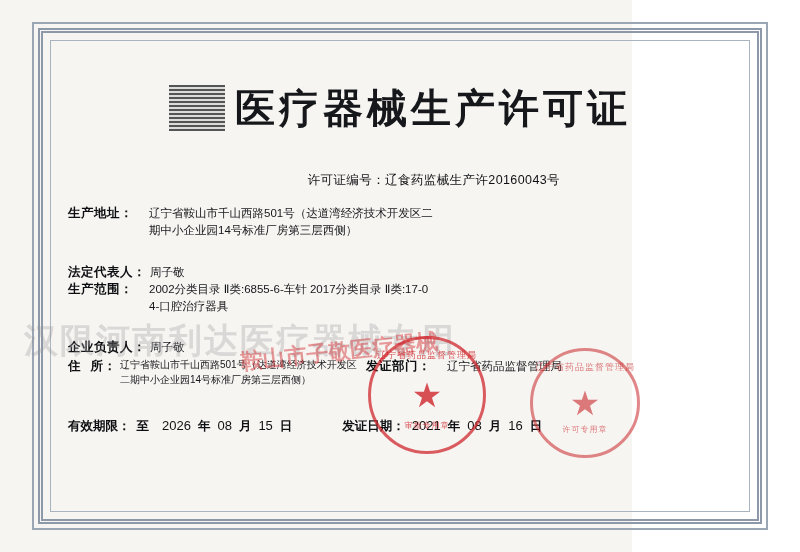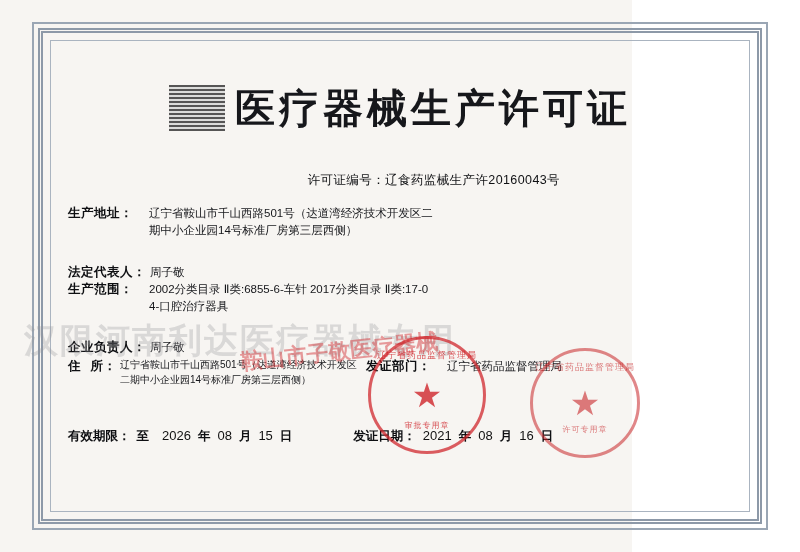--- a/index.html
+++ b/index.html
@@ -142,27 +142,26 @@
     left: 68px;
     top: 358px;
     width: 664px;
     display: flex;
   }
 
   
   .row-dates {
     position: absolute;
     left: 68px;
-    top: 428px;
+    top: 418px;
     width: 664px;
     display: flex;
     align-items: center;
     font-size: 12.5px;
     color: #0e0f12;
-    gap: 11px;
   }
   .row-dates .seg {
     display: flex;
     align-items: baseline;
     white-space: nowrap;
   }
   .row-dates .bold {
     font-weight: bold;
   }
   .date-num {

